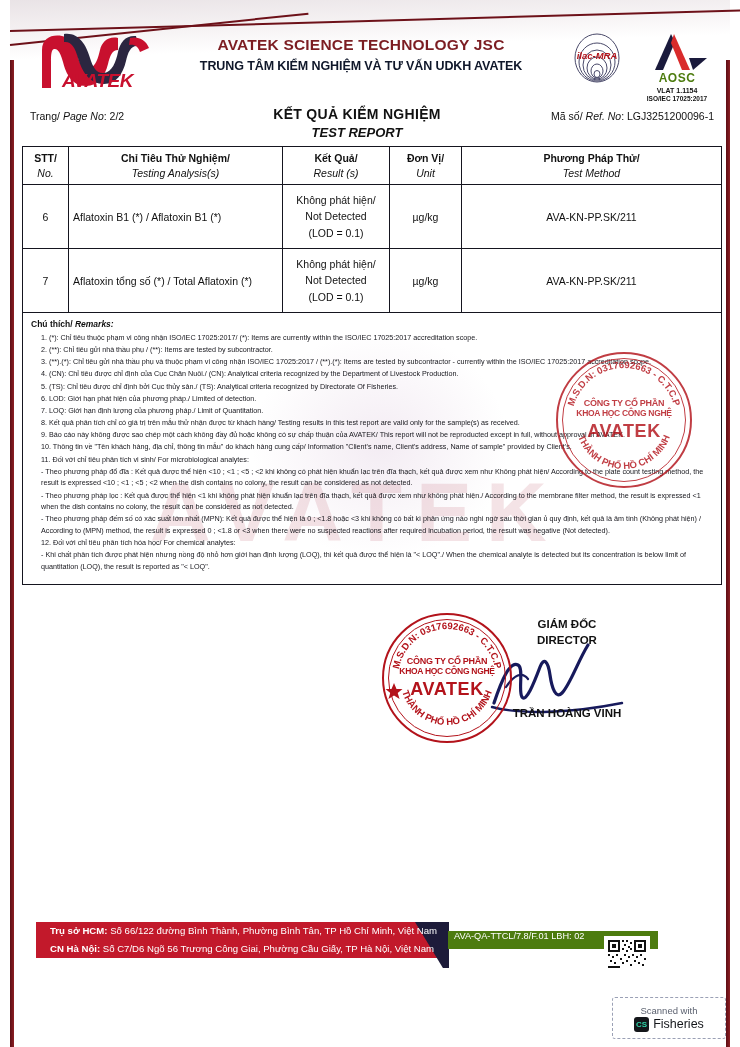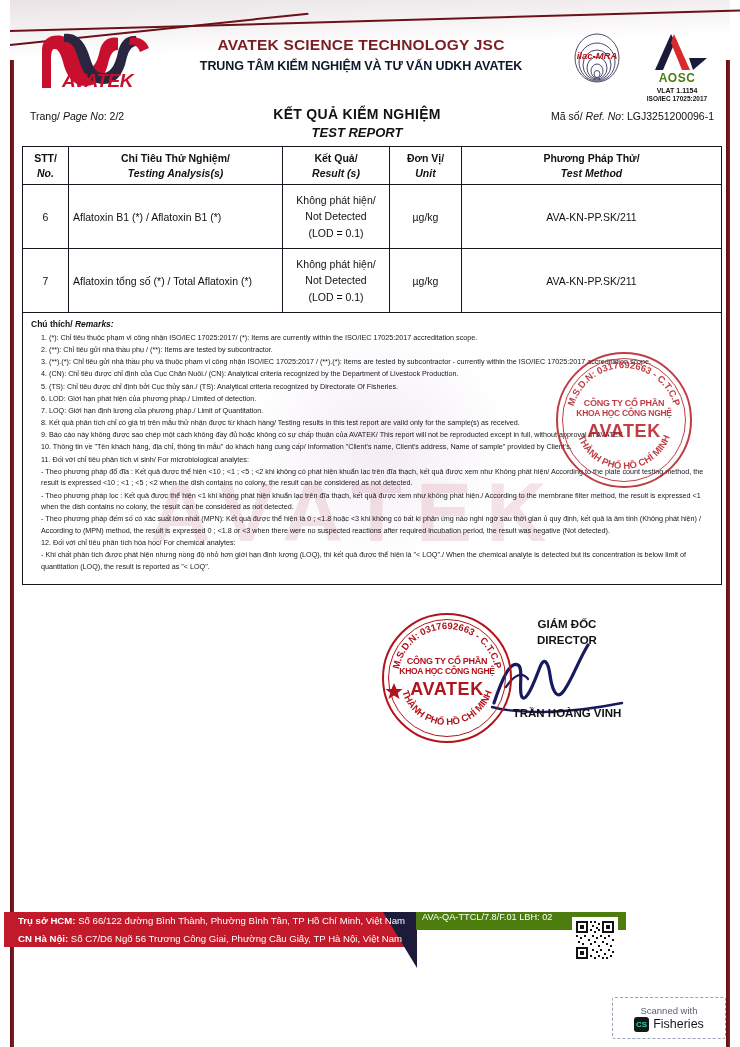--- a/index.html
+++ b/index.html
@@ -128,21 +128,21 @@
     table-layout: fixed;
   }
   #results-table th, #results-table td {
     border: 1.3px solid #15151f;
     padding: 4px 4px;
     font-size: 10.5px; color: #111;
     vertical-align: middle;
   }
   #results-table th { text-align: center; padding: 5px 3px; }
   .th-vi { font-weight: bold; font-size: 10.5px; }
-  .th-en { font-style: italic; font-weight: bold; font-size: 10.5px; margin-top: 3px; }
+  .th-en { font-style: italic; font-weight: normal; font-size: 10.5px; margin-top: 3px; }
   .col-no     { width: 46px; }
   .col-test   { width: 214px; }
   .col-result { width: 107px; }
   .col-unit   { width: 72px; }
   .col-method { width: auto; }
   td.cell-no     { text-align: center; }
   td.cell-test   { text-align: left; padding-left: 7px; }
   td.cell-result { text-align: center; line-height: 1.55; }
   td.cell-unit   { text-align: center; }
   td.cell-method { text-align: center; }
@@ -209,22 +209,22 @@
   #director-vi { font-size: 11.5px; font-weight: bold; color: #111; }
   #director-en { font-size: 11.5px; font-weight: bold; color: #111; margin-top: 4px; }
   #signature-svg { position: absolute; left: 440px; top: 28px; }
   #director-name {
     position: absolute; left: 455px; top: 104px; width: 180px; text-align: center;
     font-size: 11.5px; font-weight: bold; color: #111;
   }
 
   
   #footer-bar {
-    position: absolute; left: 4px; top: 912px; width: 622px; height: 56px;
-    display: flex; align-items: flex-start;
+    position: absolute; left: 36px; top: 912px; width: 622px; height: 56px;
+    display: flex; align-items: center;
     overflow: hidden;
   }
   #footer-red {
     flex: 1; background: #c2192b; position: relative;
     display: flex; flex-direction: column; justify-content: center;
     padding-left: 14px;
   }
   #footer-red::after {
     content: ""; position: absolute; right: -1px; top: 0;
     width: 0; height: 0;

